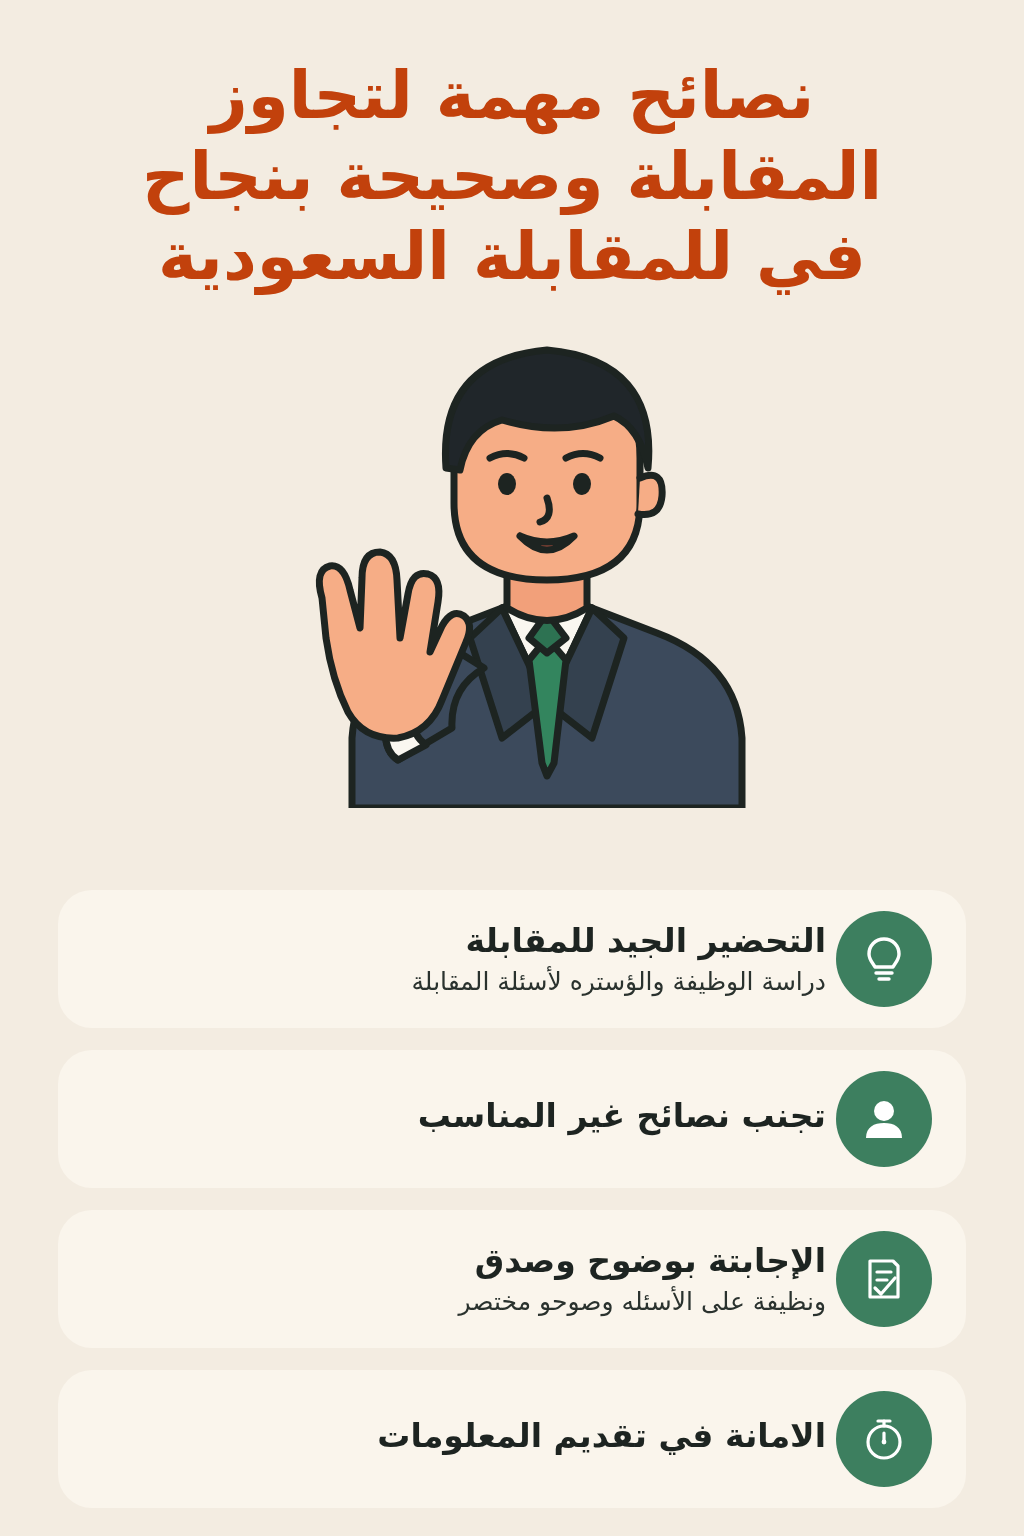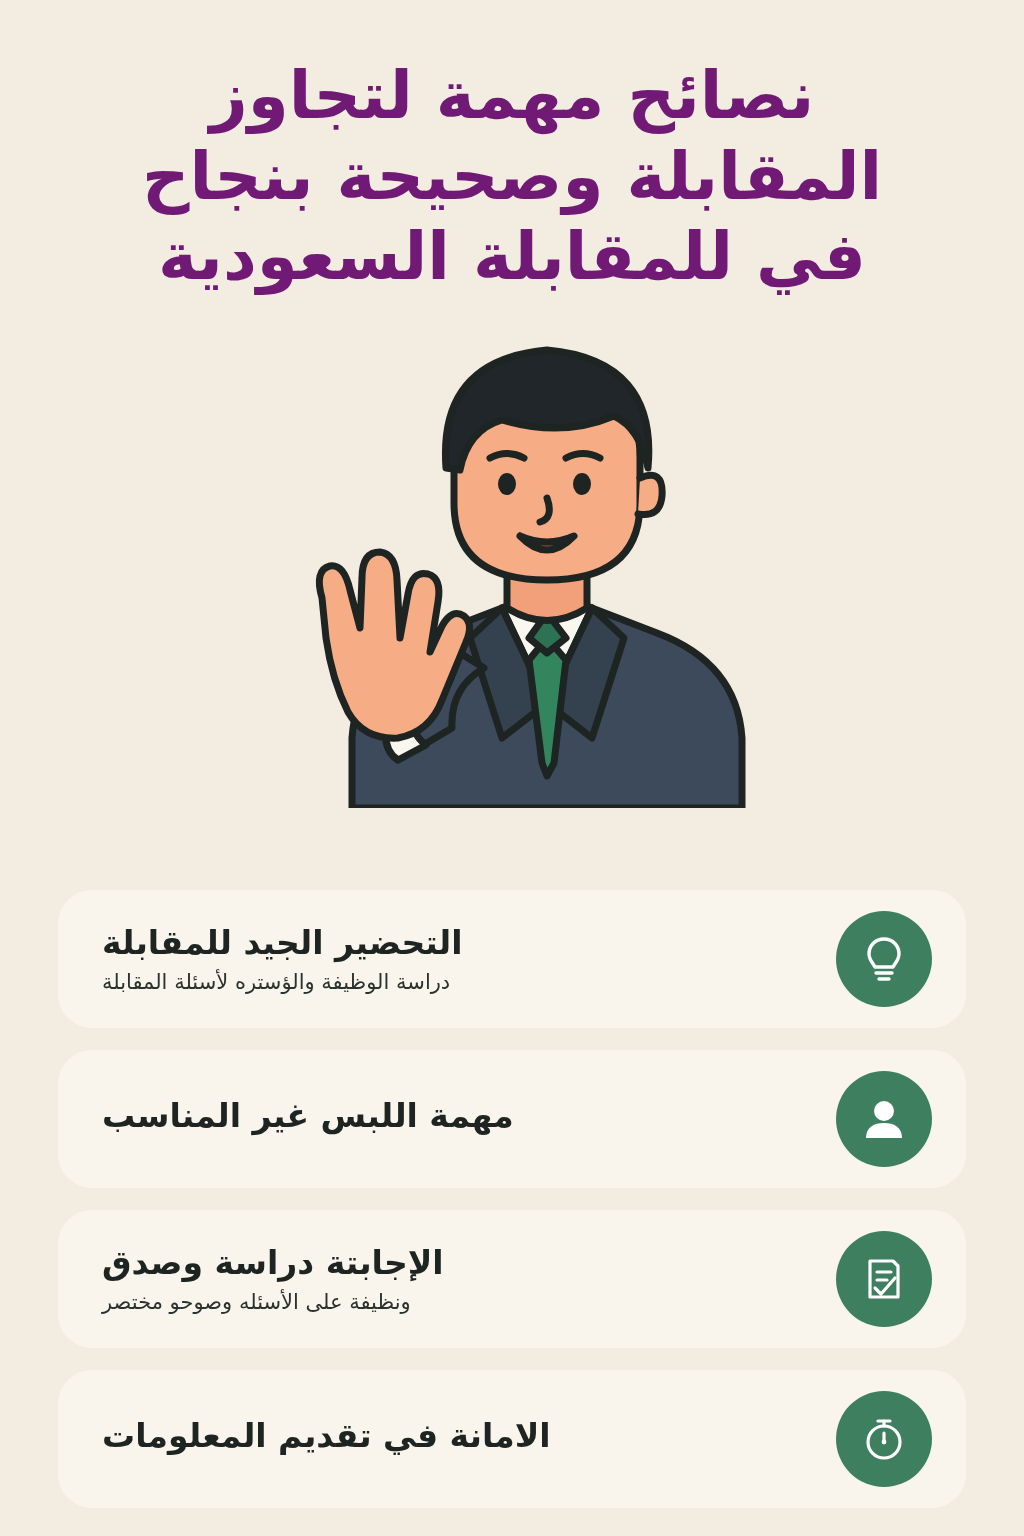--- a/index.html
+++ b/index.html
@@ -19,21 +19,21 @@
     width: 1024px;
     height: 1536px;
     background: #f3ece1;
     box-sizing: border-box;
   }
 
   
   .title {
     padding: 56px 48px 0 48px;
     text-align: center;
-    color: #701a75;
+    color: #c2410c;
     font-weight: 700;
     font-size: 66px;
     line-height: 1.22;
     letter-spacing: -1px;
     direction: rtl;
   }
   .title .line {
     display: block;
     white-space: nowrap;
   }
@@ -66,34 +66,34 @@
     background: #faf5ec;
     border-radius: 34px;
     height: 138px;
     margin-bottom: 22px;
     padding: 0 34px;
     box-sizing: border-box;
     direction: rtl;
   }
   .tip-text {
     flex: 1;
-    text-align: left;
+    text-align: right;
     padding: 0 10px;
     direction: rtl;
   }
   .tip-title {
     font-size: 33px;
     font-weight: 700;
     color: #1d2421;
     line-height: 1.2;
     margin-bottom: 6px;
     white-space: nowrap;
   }
   .tip-sub {
-    font-size: 21px;
+    font-size: 25px;
     font-weight: 400;
     color: #2a322e;
     line-height: 1.25;
     white-space: nowrap;
   }
   .tip-icon {
     width: 96px;
     height: 96px;
     border-radius: 50%;
     background: #3d7f5f;
@@ -173,35 +173,35 @@
     </div>
 
     <div class="tip-card">
       <div class="tip-icon">
         <svg width="54" height="54" viewBox="0 0 54 54" fill="#ffffff">
           <circle cx="27" cy="19" r="10"></circle>
           <path d="M9 46 C9 35 17 31 27 31 C37 31 45 35 45 46 Z"></path>
         </svg>
       </div>
       <div class="tip-text">
-        <div class="tip-title">مهمة اللبس غير المناسب</div>
+        <div class="tip-title">تجنب نصائح غير المناسب</div>
       </div>
     </div>
 
     <div class="tip-card">
       <div class="tip-icon">
         <svg width="54" height="54" viewBox="0 0 54 54" fill="none" stroke="#ffffff" stroke-width="3.2" stroke-linecap="round" stroke-linejoin="round">
           <path d="M13 9 H36 L41 14 V45 H13 Z"></path>
           <line x1="20" y1="20" x2="34" y2="20"></line>
           <line x1="20" y1="28" x2="30" y2="28"></line>
           <path d="M18 36 L24 42 L38 26"></path>
         </svg>
       </div>
       <div class="tip-text">
-        <div class="tip-title">الإجابتة دراسة وصدق</div>
+        <div class="tip-title">الإجابتة بوضوح وصدق</div>
         <div class="tip-sub">ونظيفة على الأسئله وصوحو مختصر</div>
       </div>
     </div>
 
     <div class="tip-card">
       <div class="tip-icon">
         <svg width="54" height="54" viewBox="0 0 54 54" fill="none" stroke="#ffffff" stroke-width="3.2" stroke-linecap="round" stroke-linejoin="round">
           <circle cx="27" cy="30" r="16"></circle>
           <line x1="21" y1="9" x2="33" y2="9"></line>
           <line x1="27" y1="9" x2="27" y2="14"></line>

